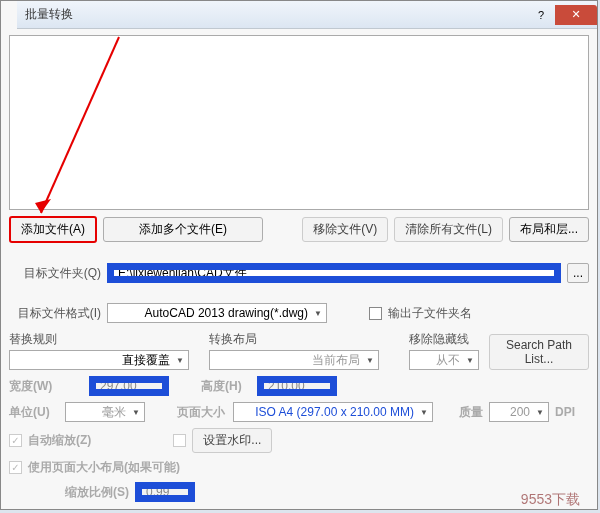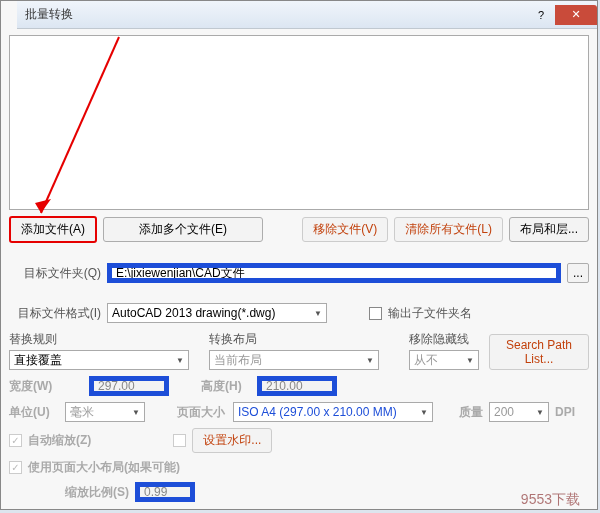--- a/index.html
+++ b/index.html
@@ -7,29 +7,29 @@
 .window { background: #f7f7f7; border: 1px solid #888; width: 598px; height: 510px; position: relative; }
 .titlebar { height: 28px; background: linear-gradient(#f0f5fb, #dce6f2); display: flex; align-items: center; justify-content: space-between; border-bottom: 1px solid #c0c8d0; padding-left: 8px; margin-left: 16px; }
 .title { font-size: 12px; color: #333; }
 .winbtns { display: flex; }
 .winbtn { width: 28px; height: 20px; display: flex; align-items: center; justify-content: center; font-size: 11px; cursor: pointer; }
 .winbtn.close { background: #c94b3a; color: #fff; border-radius: 0 3px 0 0; width: 42px; }
 .content { padding: 6px 8px 8px 8px; position: relative; }
 .filelist { background: #fff; border: 1px solid #aaa; height: 175px; }
 .btnrow { display: flex; gap: 6px; margin-top: 6px; align-items: center; flex-wrap: wrap; }
 .btn { background: #f3f3f3; border: 1px solid #adadad; border-radius: 3px; padding: 3px 10px; font-size: 12px; cursor: pointer; }
-.btn.disabled { color: #c2410c; border-color: #ccc; cursor: default; }
+.btn.disabled { color: #404040; border-color: #ccc; cursor: default; }
 .highlight { border: 2px solid #e60000; }
 .spacer { flex: 1; }
 .label { color: #555; font-size: 12px; white-space: nowrap; }
 .label.disabled { color: #aaa; font-weight: bold; }
-.input { border: 5px solid #1d4ed8; background: #fff; padding: 2px 4px; font-size: 12px; height: 20px; }
+.input { border: 7px solid #1d4ed8; background: #fff; padding: 2px 4px; font-size: 12px; height: 20px; }
 .input.disabled { background: #f3f3f3; color: #888; }
 .row { display: flex; align-items: center; gap: 6px; margin-top: 20px; }
-.select { border: 1px solid #aaa; background: #fff; padding: 1px 18px 1px 4px; font-size: 12px; height: 20px; position: relative; display: inline-flex; align-items: center; }
+.select { border: 1px solid #aaa; background: #fff; padding: 1px 18px 1px 4px; font-size: 12px; height: 20px; position: relative; display: inline-flex; align-items: center; justify-content: flex-end; }
 .select::after { content: "▼"; position: absolute; right: 4px; font-size: 8px; color: #555; }
 .threecol { display: flex; gap: 20px; margin-top: 8px; }
 .threecol .col { flex: 1; }
 .grouplabel { color: #555; margin-bottom: 2px; }
 .grid { margin-top: 6px; }
 .gridrow { display: flex; align-items: center; gap: 6px; margin-top: 6px; }
 .cb { width: 13px; height: 13px; border: 1px solid #888; background: #fff; display: inline-flex; align-items: center; justify-content: center; font-size: 10px; color: #0a5; }
 .cb.disabled { border-color: #ccc; color: #bbb; }
 .iconbtn { width: 22px; height: 20px; border: 1px solid #adadad; background: #f3f3f3; border-radius: 2px; display: inline-flex; align-items: center; justify-content: center; font-size: 12px; cursor: pointer; }
 .watermark { position: absolute; right: 20px; bottom: 4px; font-size: 14px; color: #7f1d1d; pointer-events: none; opacity: 0.6;}

